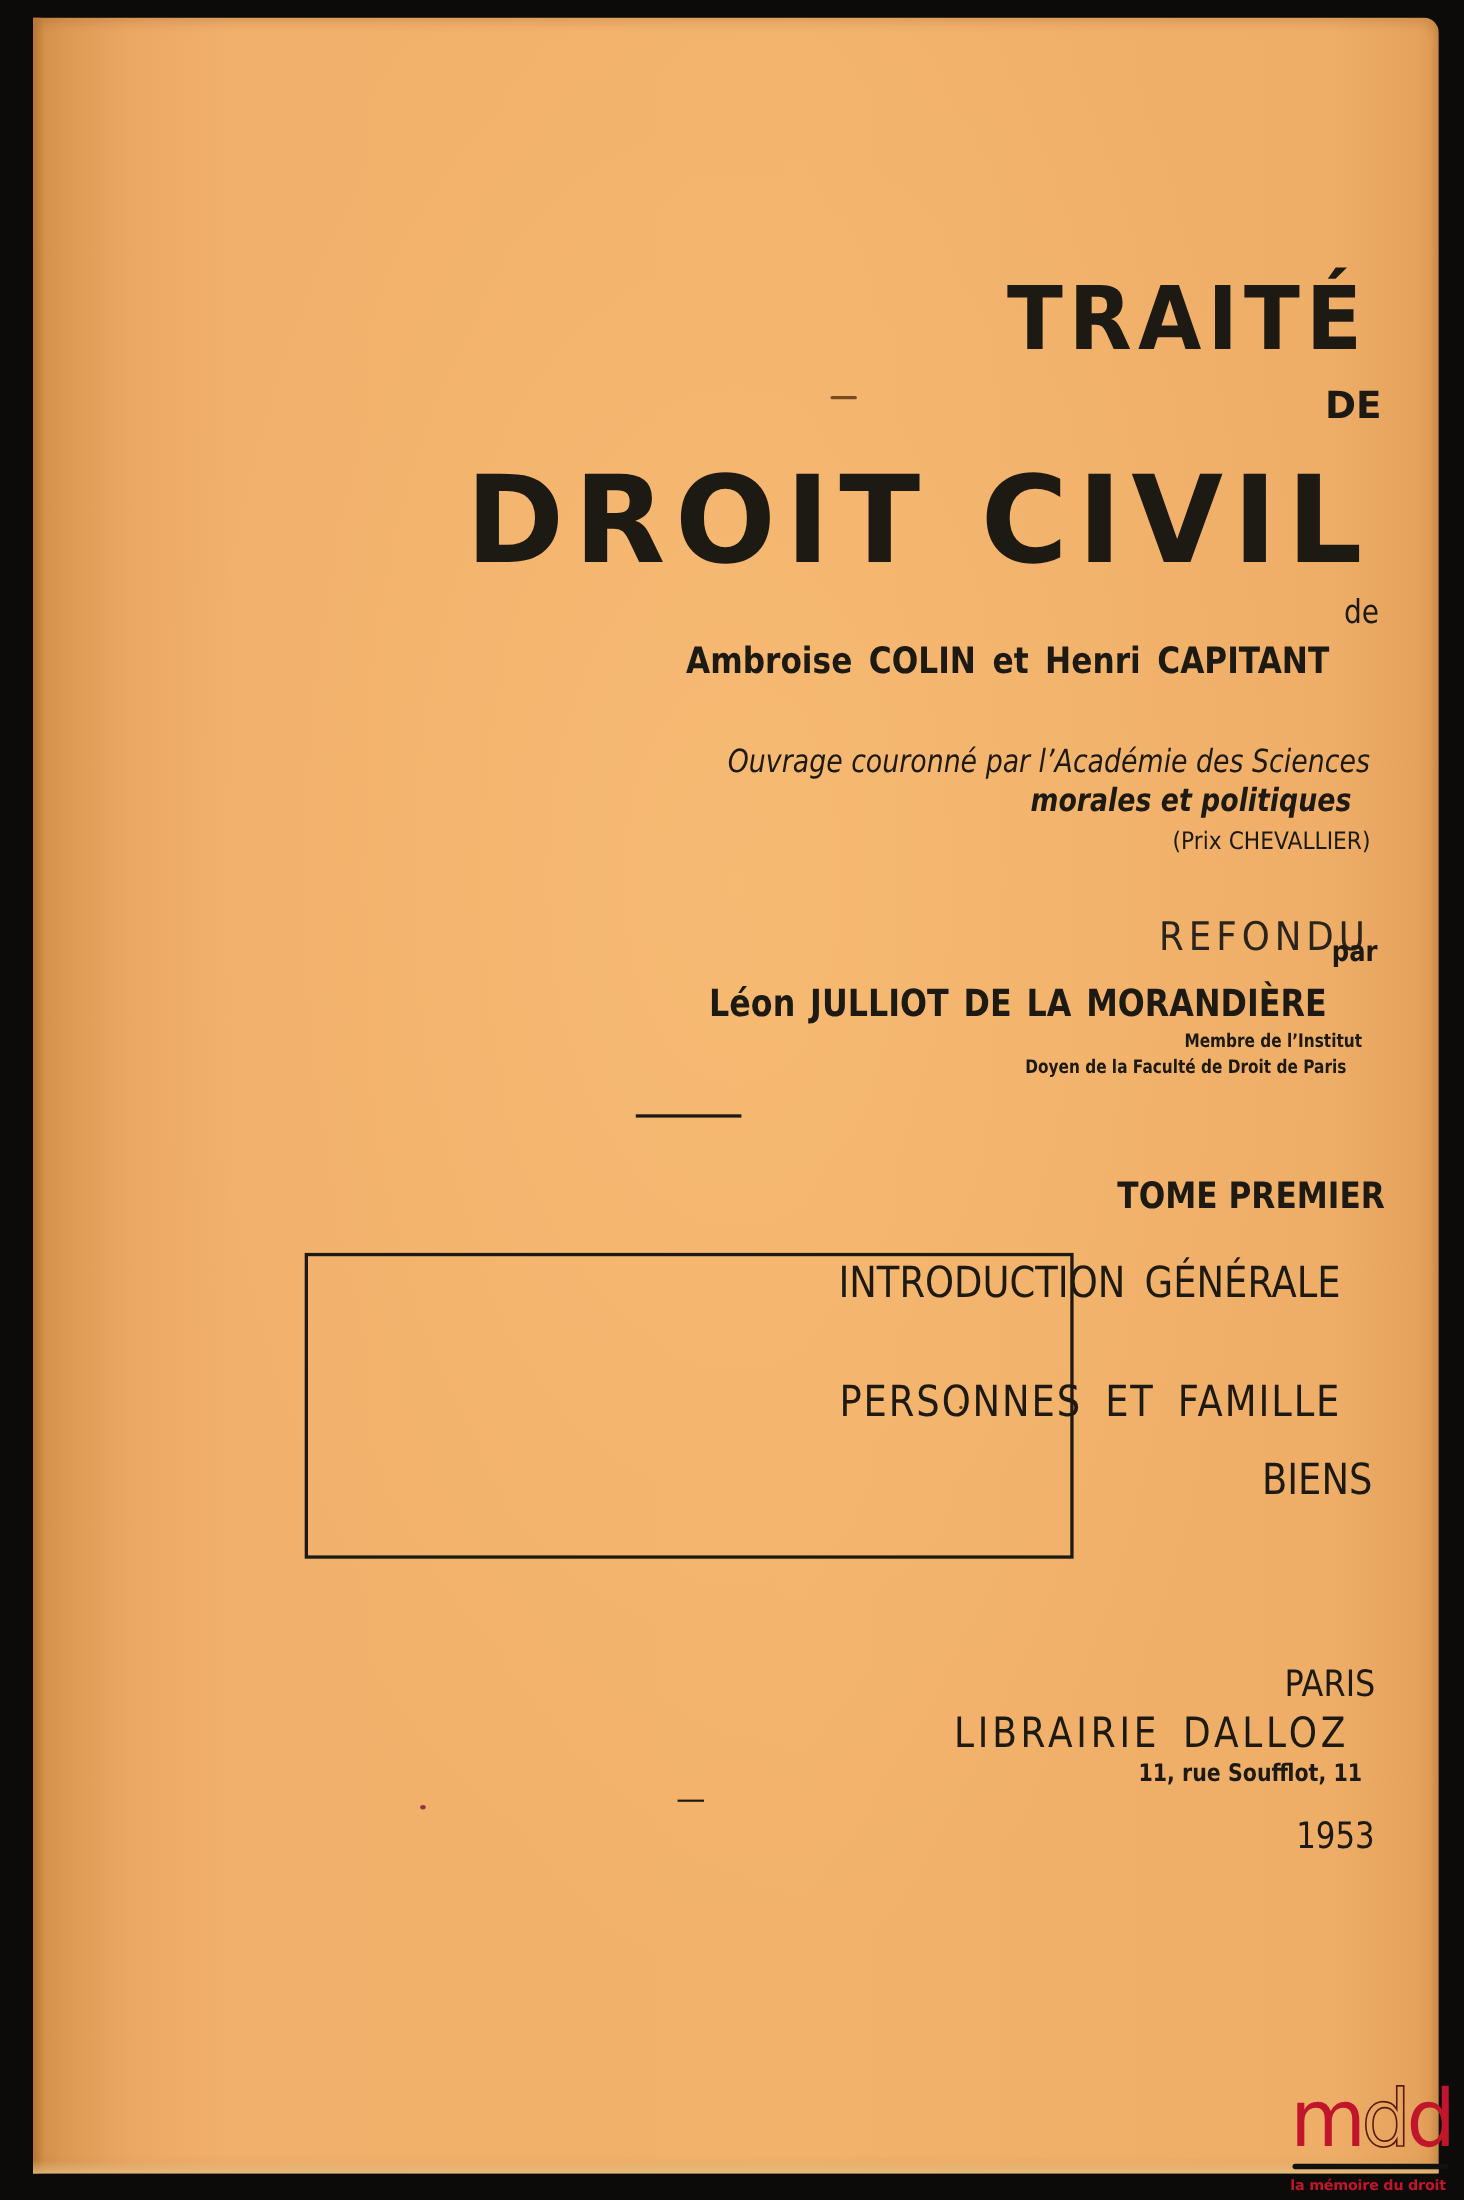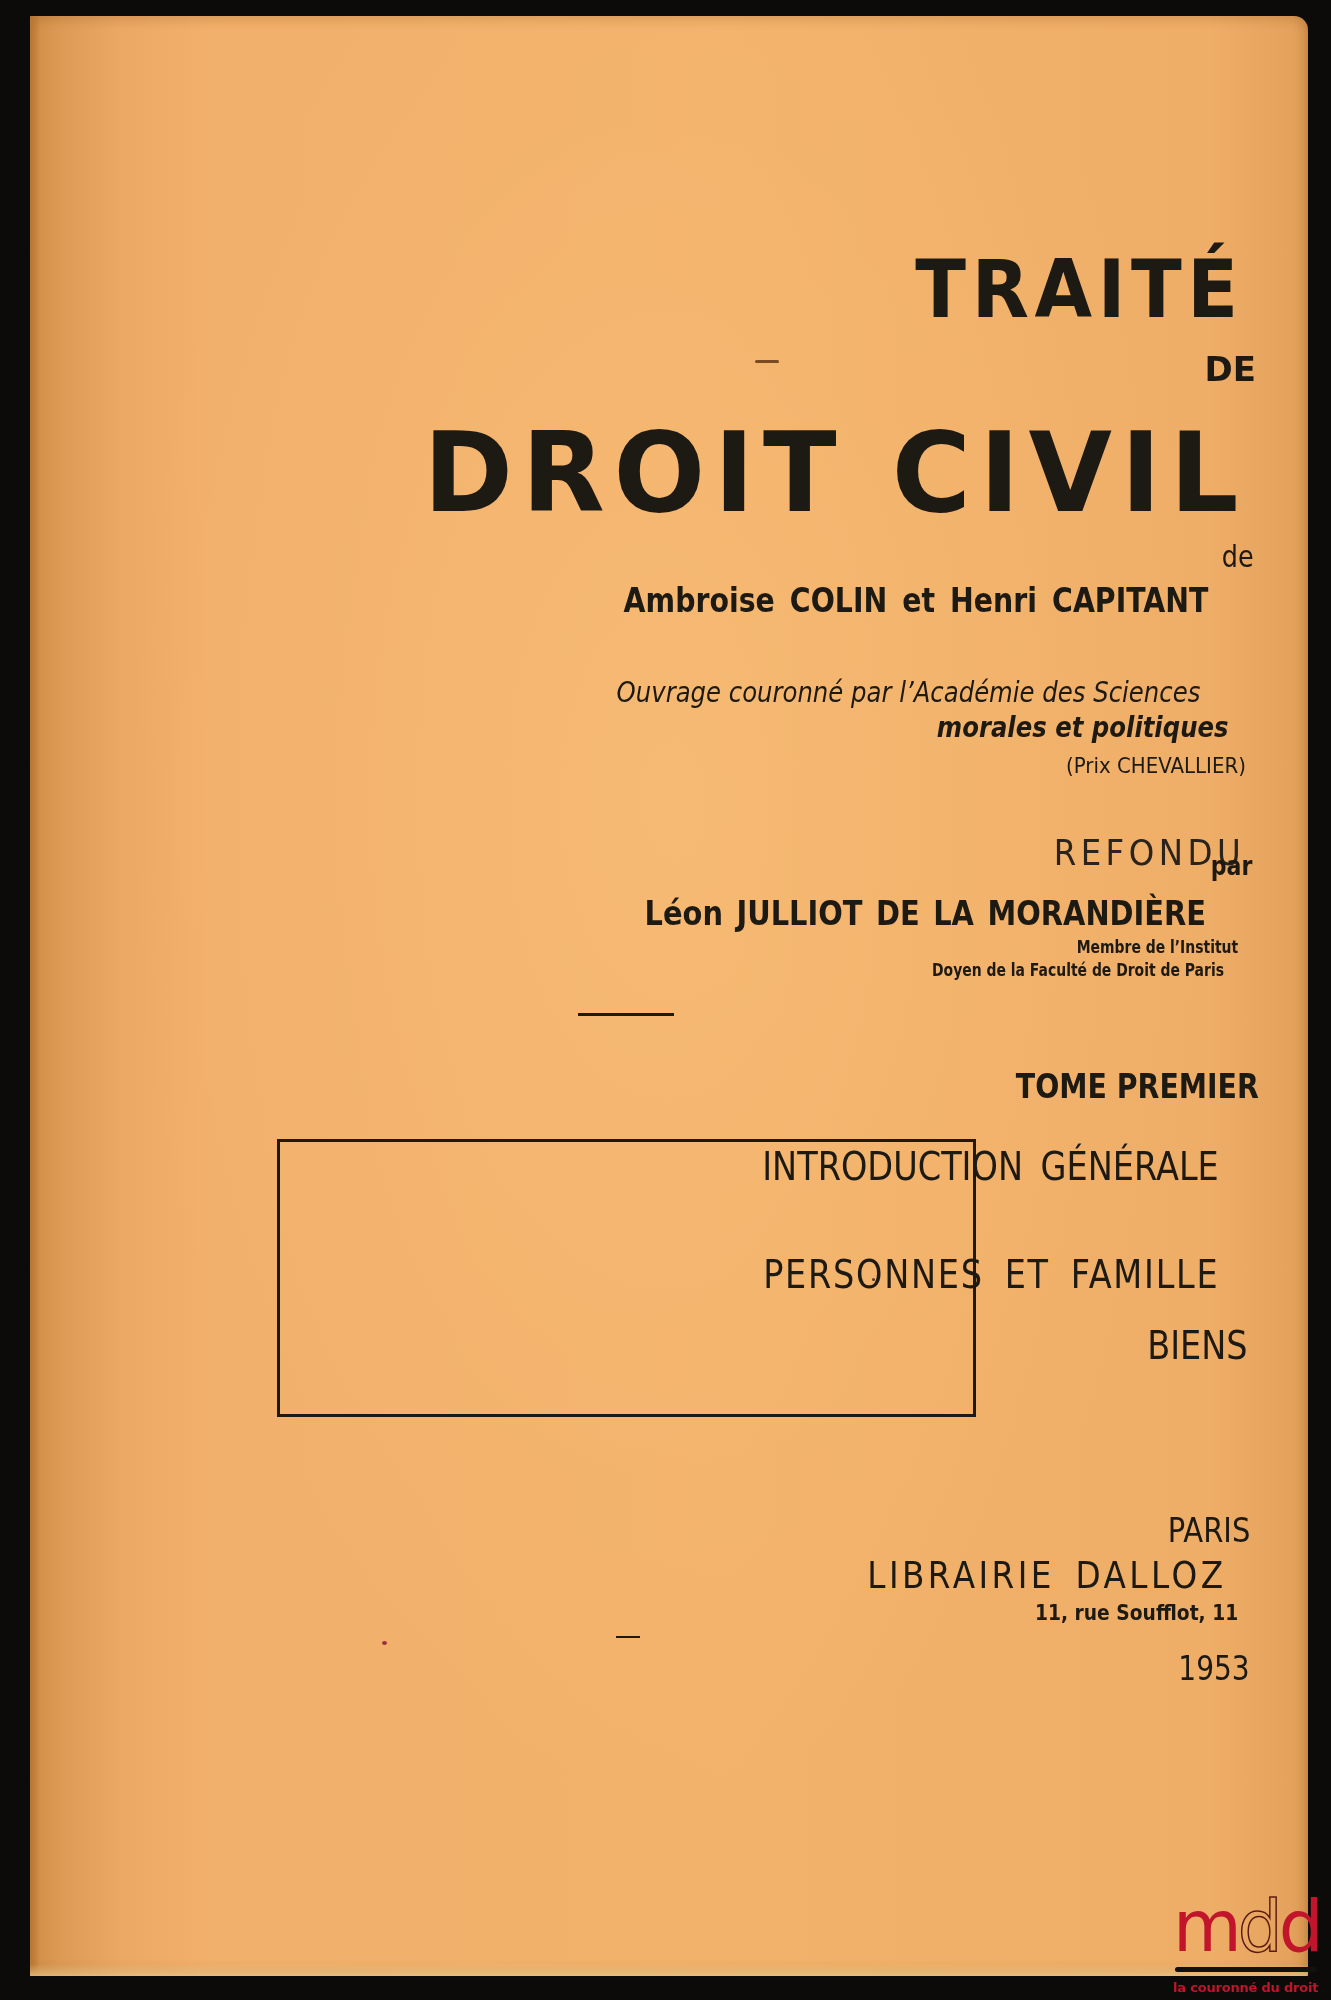--- a/index.html
+++ b/index.html
@@ -96,21 +96,21 @@
   <span style="letter-spacing:9px; transform:scaleX(0.98);">DROIT CIVIL</span>
 </div>
 
 <div class="line" style="top:542px; font-size:30px;">
   <span style="transform:scaleX(0.85);">de</span>
 </div>
 <div class="line b" style="top:584px; font-size:33px;">
   <span style="transform:scaleX(0.86); word-spacing:6px;">Ambroise COLIN et Henri CAPITANT</span>
 </div>
 
-<div class="line i" style="top:678px; font-size:29px;">
+<div class="line i" style="top:678px; font-size:29px;padding-left:45px;">
   <span style="transform:scaleX(0.84);">Ouvrage couronné par l’Académie des Sciences</span>
 </div>
 <div class="line i" style="top:713px; font-size:29px;font-weight:bold;">
   <span style="transform:scaleX(0.84);">morales et politiques</span>
 </div>
 <div class="line" style="top:755px; font-size:22px;">
   <span style="transform:scaleX(0.9);">(Prix CHEVALLIER)</span>
 </div>
 
 <div class="line" style="top:815px; font-size:36px; font-weight:normal; color:#2a241c;margin-top:20px;">
@@ -160,14 +160,14 @@
   <span style="transform:scaleX(0.85);">1953</span>
 </div>
 
 <div class="speck" style="left:755px; top:360px; width:24px; height:3px; border-radius:2px; background:#7a4a22;"></div>
 <div class="speck" style="left:382px; top:1641px; width:5px; height:4px; background:#9a3040;"></div>
 <div class="speck" style="left:872px; top:1278px; width:3px; height:3px;"></div>
 
 <div class="logo">
   <div class="logo-word"><span>m</span><span class="hollow">d</span><span>d</span></div>
   <div class="logo-bar"></div>
-  <div class="logo-tag">la couronné du droit</div>
+  <div class="logo-tag">la mémoire du droit</div>
 </div>
 
 </body></html>

